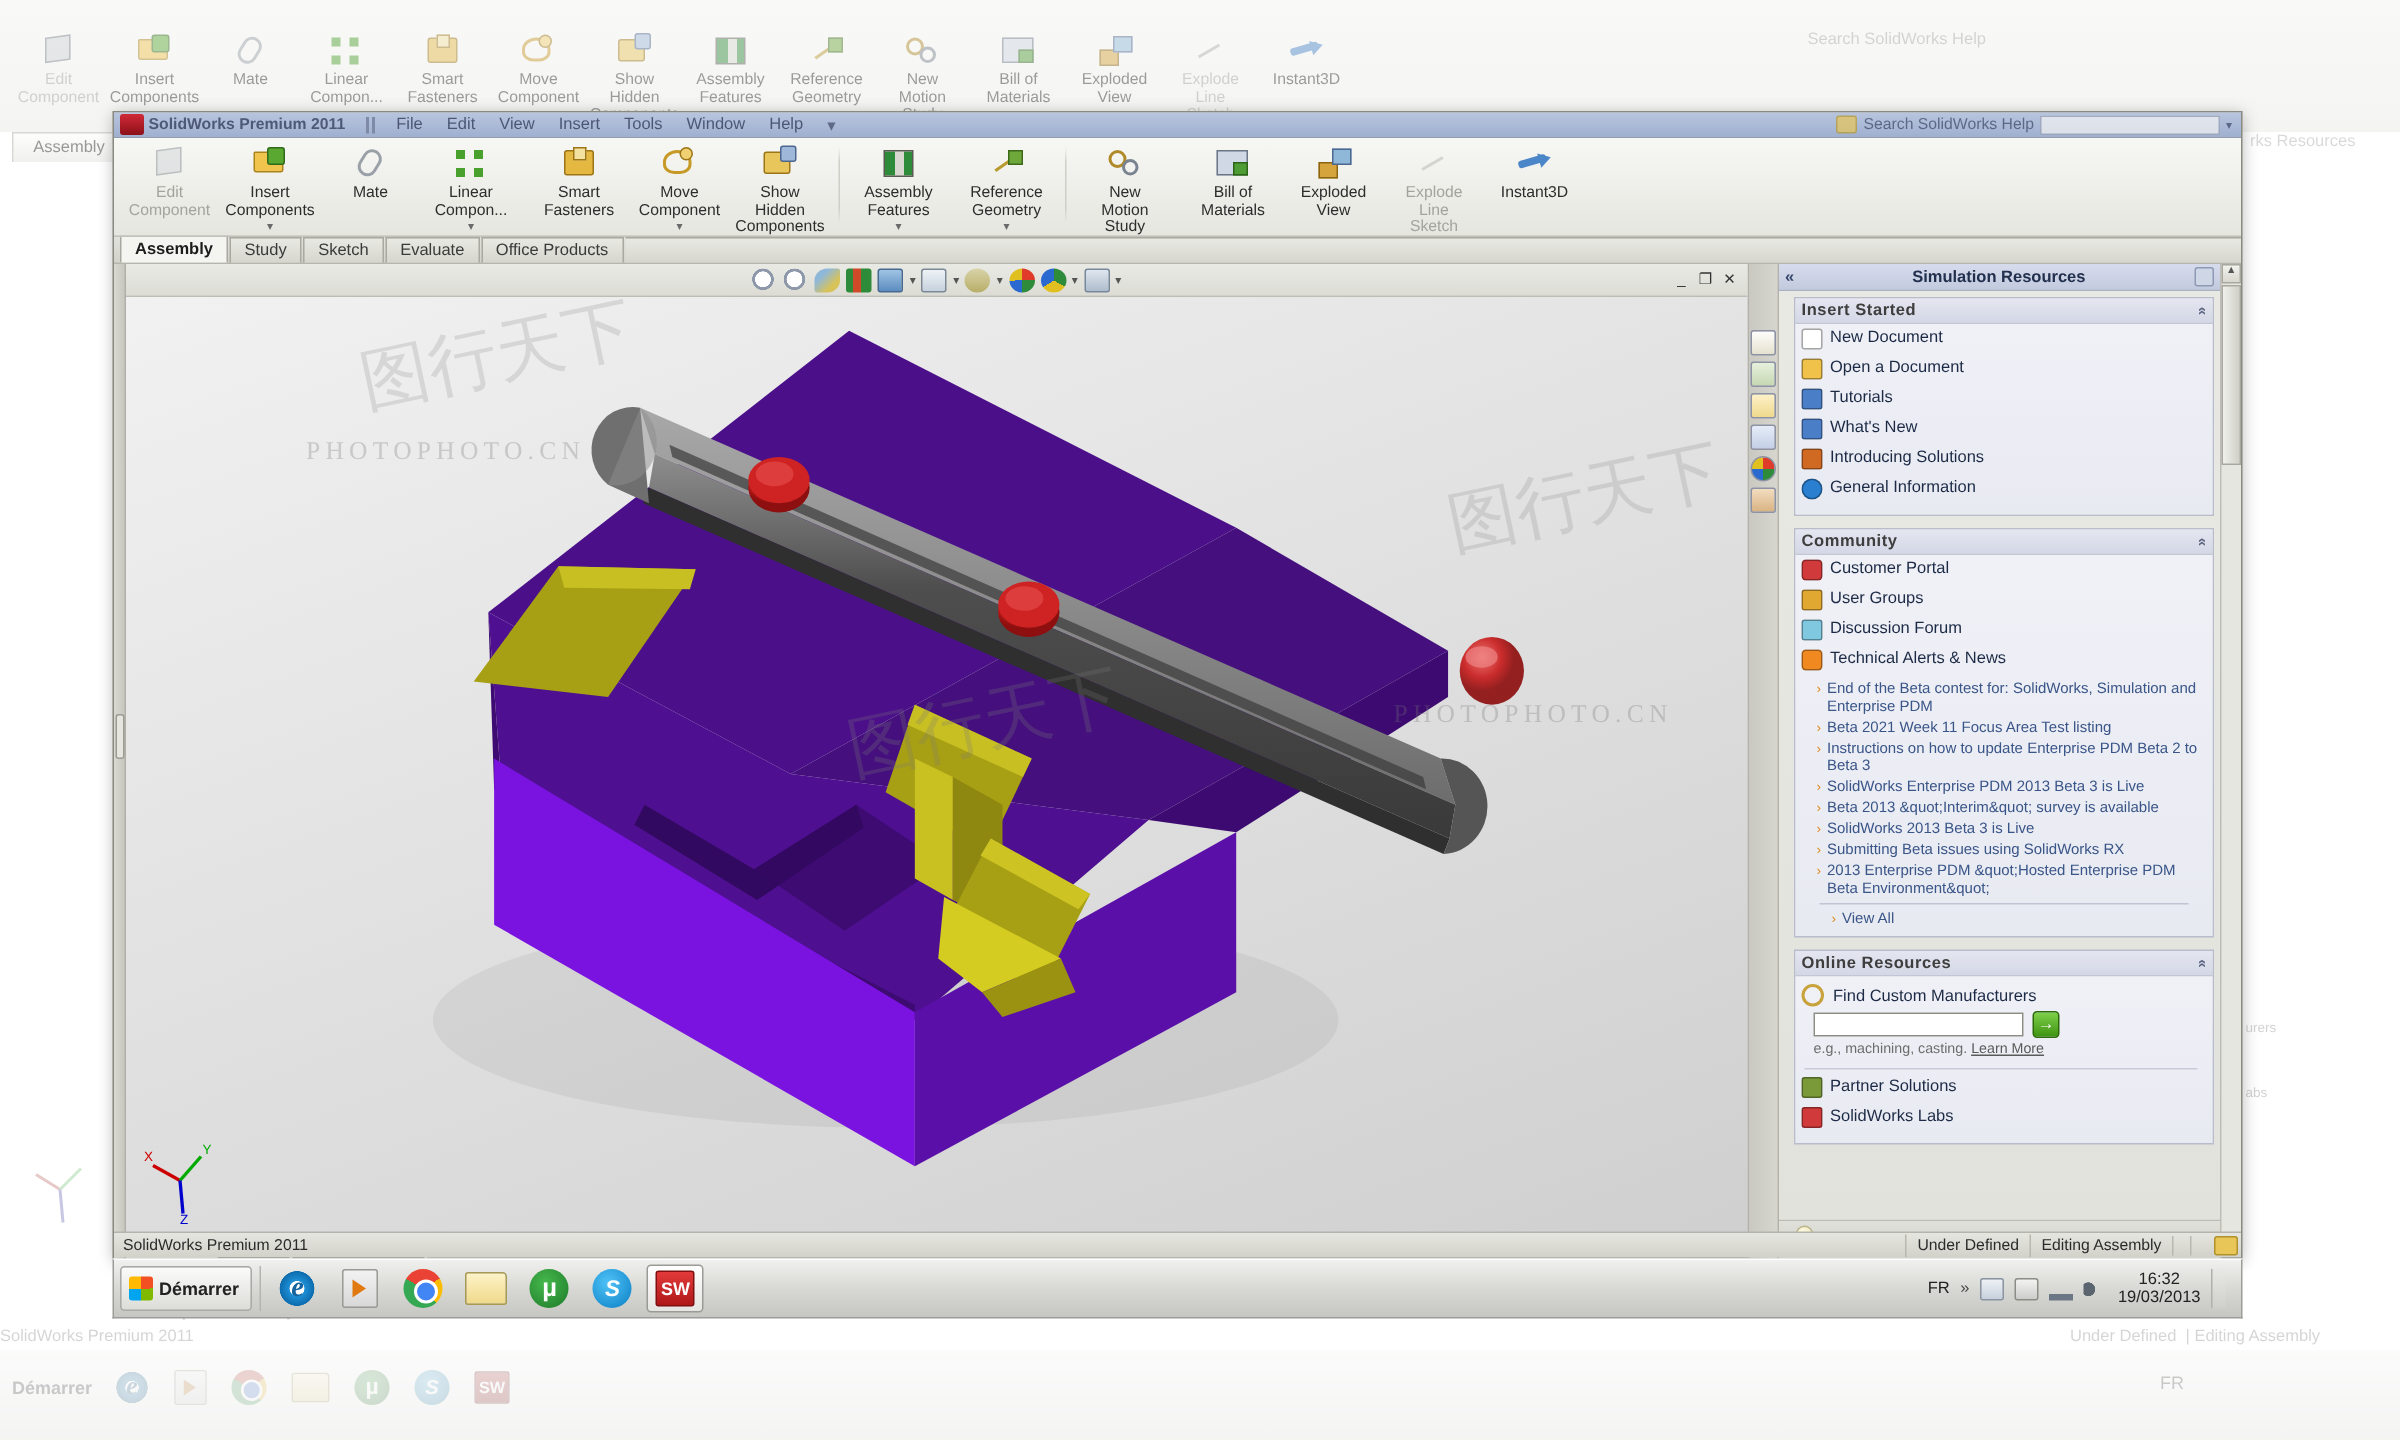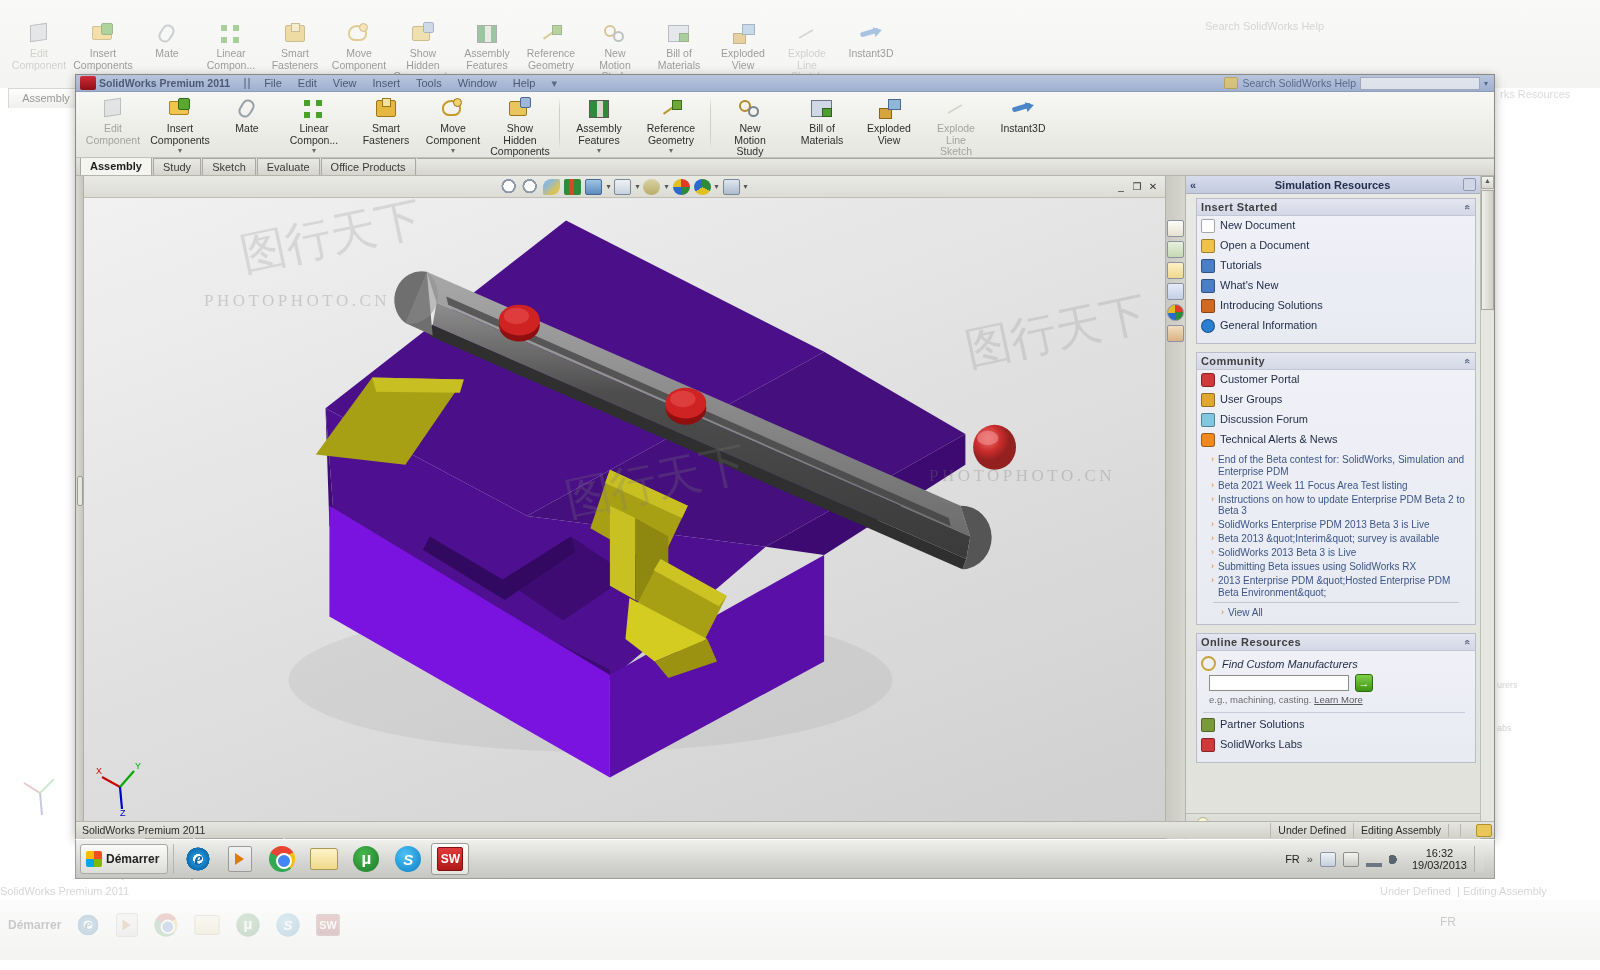--- a/index.html
+++ b/index.html
@@ -239,21 +239,21 @@
   .tp-group-head .chev { margin-left:auto; color:#5a6480; font-size:10px;}
   .tp-group-body { padding: 3px 4px 4px 4px; background: linear-gradient(#f0f1f7,#e8eaf2);}
   .tp-link { display: flex; gap: 5px; height: 20px; font-size: 11px; color: #1c2a45; }
   .tp-link .li { width: 14px; height: 14px; flex: none; border-radius: 2px; }
   .news { padding: 1px 2px 2px 10px; }
   .news-item { display: flex; gap: 4px; font-size: 10px; color: #3a5588; line-height: 11.5px; margin-bottom: 2.5px;}
   .news-item .arr { color: #e08a20; font-size: 9px; line-height: 11px; flex: none;}
   .news-sep { height:1px; background:#c2c6d4; margin: 4px 10px 4px 2px;}
   .viewall { display:flex; gap:4px; font-size:10px; color:#3a5588; padding-left: 10px;}
 
-  .find-row { display:flex; align-items:center; gap:6px; font-size:11px; color:#1c2a45; padding: 2px 0 3px 0; font-style: italic;}
+  .find-row { display:flex; align-items:center; gap:6px; font-size:11px; color:#1c2a45; padding: 2px 0 3px 0;}
   .find-ico { width:15px;height:15px;border-radius:50%; border:2px solid #c8a23a; position: relative;}
   .find-input-row { display:flex; align-items:center; gap:6px; padding-left: 8px;}
   .find-input { width: 140px; height: 16px; background:#fff; border:1px solid #8d8d85; }
   .go-btn { width:18px;height:18px; background:linear-gradient(#7fd04a,#3e9412); border:1px solid #2c6b0c;
             border-radius:3px; color:#fff; font-size:11px; text-align:center; line-height:17px;}
   .eg-row { font-size:9.5px; color:#6d6d6d; padding: 2px 0 4px 8px;}
   .eg-row a { color:#5a5a5a; text-decoration: underline;}
   .onl-sep { height:1px; background:#c8ccd8; margin: 3px 6px 5px 2px;}
 
   

